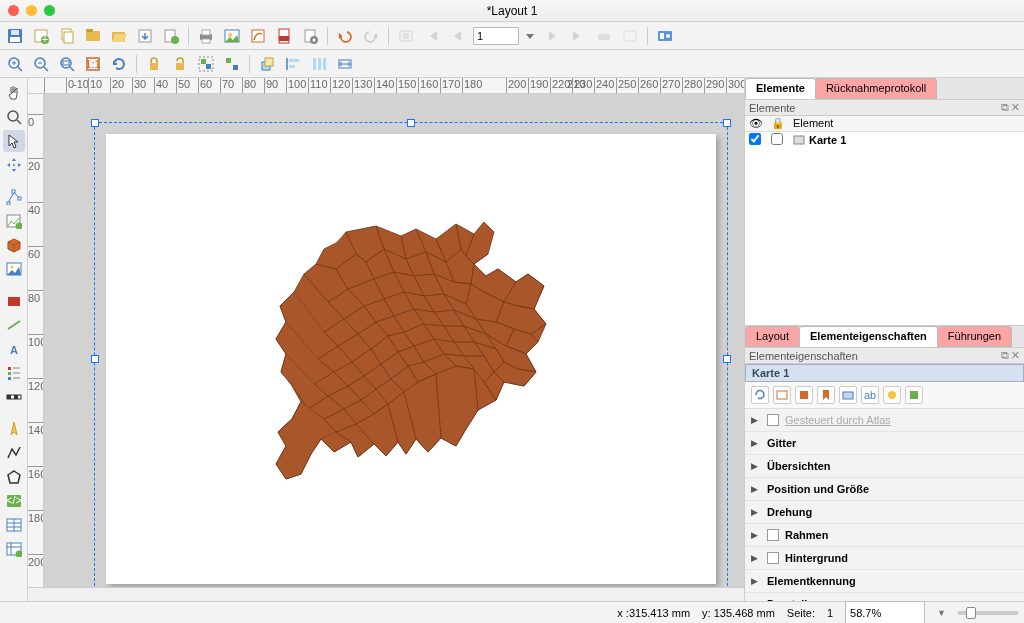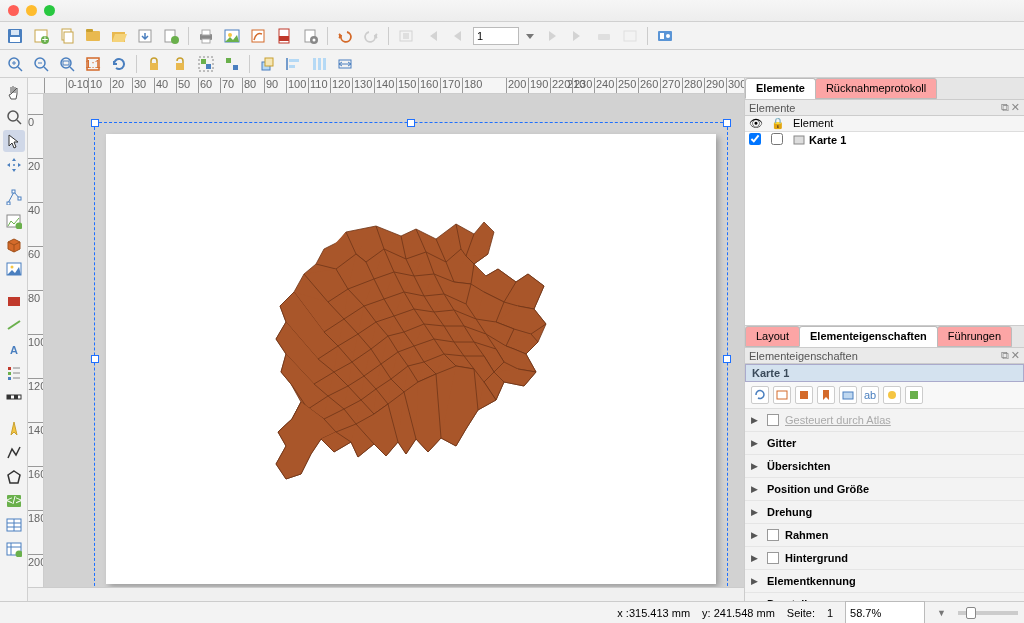--- a/index.html
+++ b/index.html
@@ -59,20 +59,21 @@
 </style>
 </head>
 <body>
 
 <div class="titlebar">
   <div class="traffic">
     <div class="dot red"></div>
     <div class="dot yellow"></div>
     <div class="dot green"></div>
   </div>
+  <div class="wintitle">*Layout 1</div>
 </div>
 
 <div class="toolbar">
   <div class="tbtn">
       <svg width="16" height="16">
         <rect x="1" y="1" width="14" height="14" fill="#4a7fbf" rx="1"></rect>
         <rect x="3" y="9" width="10" height="5" fill="#fff"></rect>
         <rect x="4" y="2" width="8" height="5" fill="#d9e6f5"></rect>
       </svg>
     </div>
@@ -636,21 +637,21 @@
           <span class="lbl">Darstellung</span>
         </div>
 
     </div>
   </div>
 </div>
 
 <div class="statusbar">
   <div class="spacer"></div>
   <span>x :315.413 mm</span>
-  <span>y: 241.548 mm</span>
+  <span>y: 135.468 mm</span>
   <span>Seite:</span>
   <span>1</span>
   <input class="zoominput" value="58.7%" style="">
   <span style="font-size:9px;color:#777">▼</span>
   <div class="slider">
       <div class="thumb"></div>
     </div>
 </div>
 
 </body></html>

